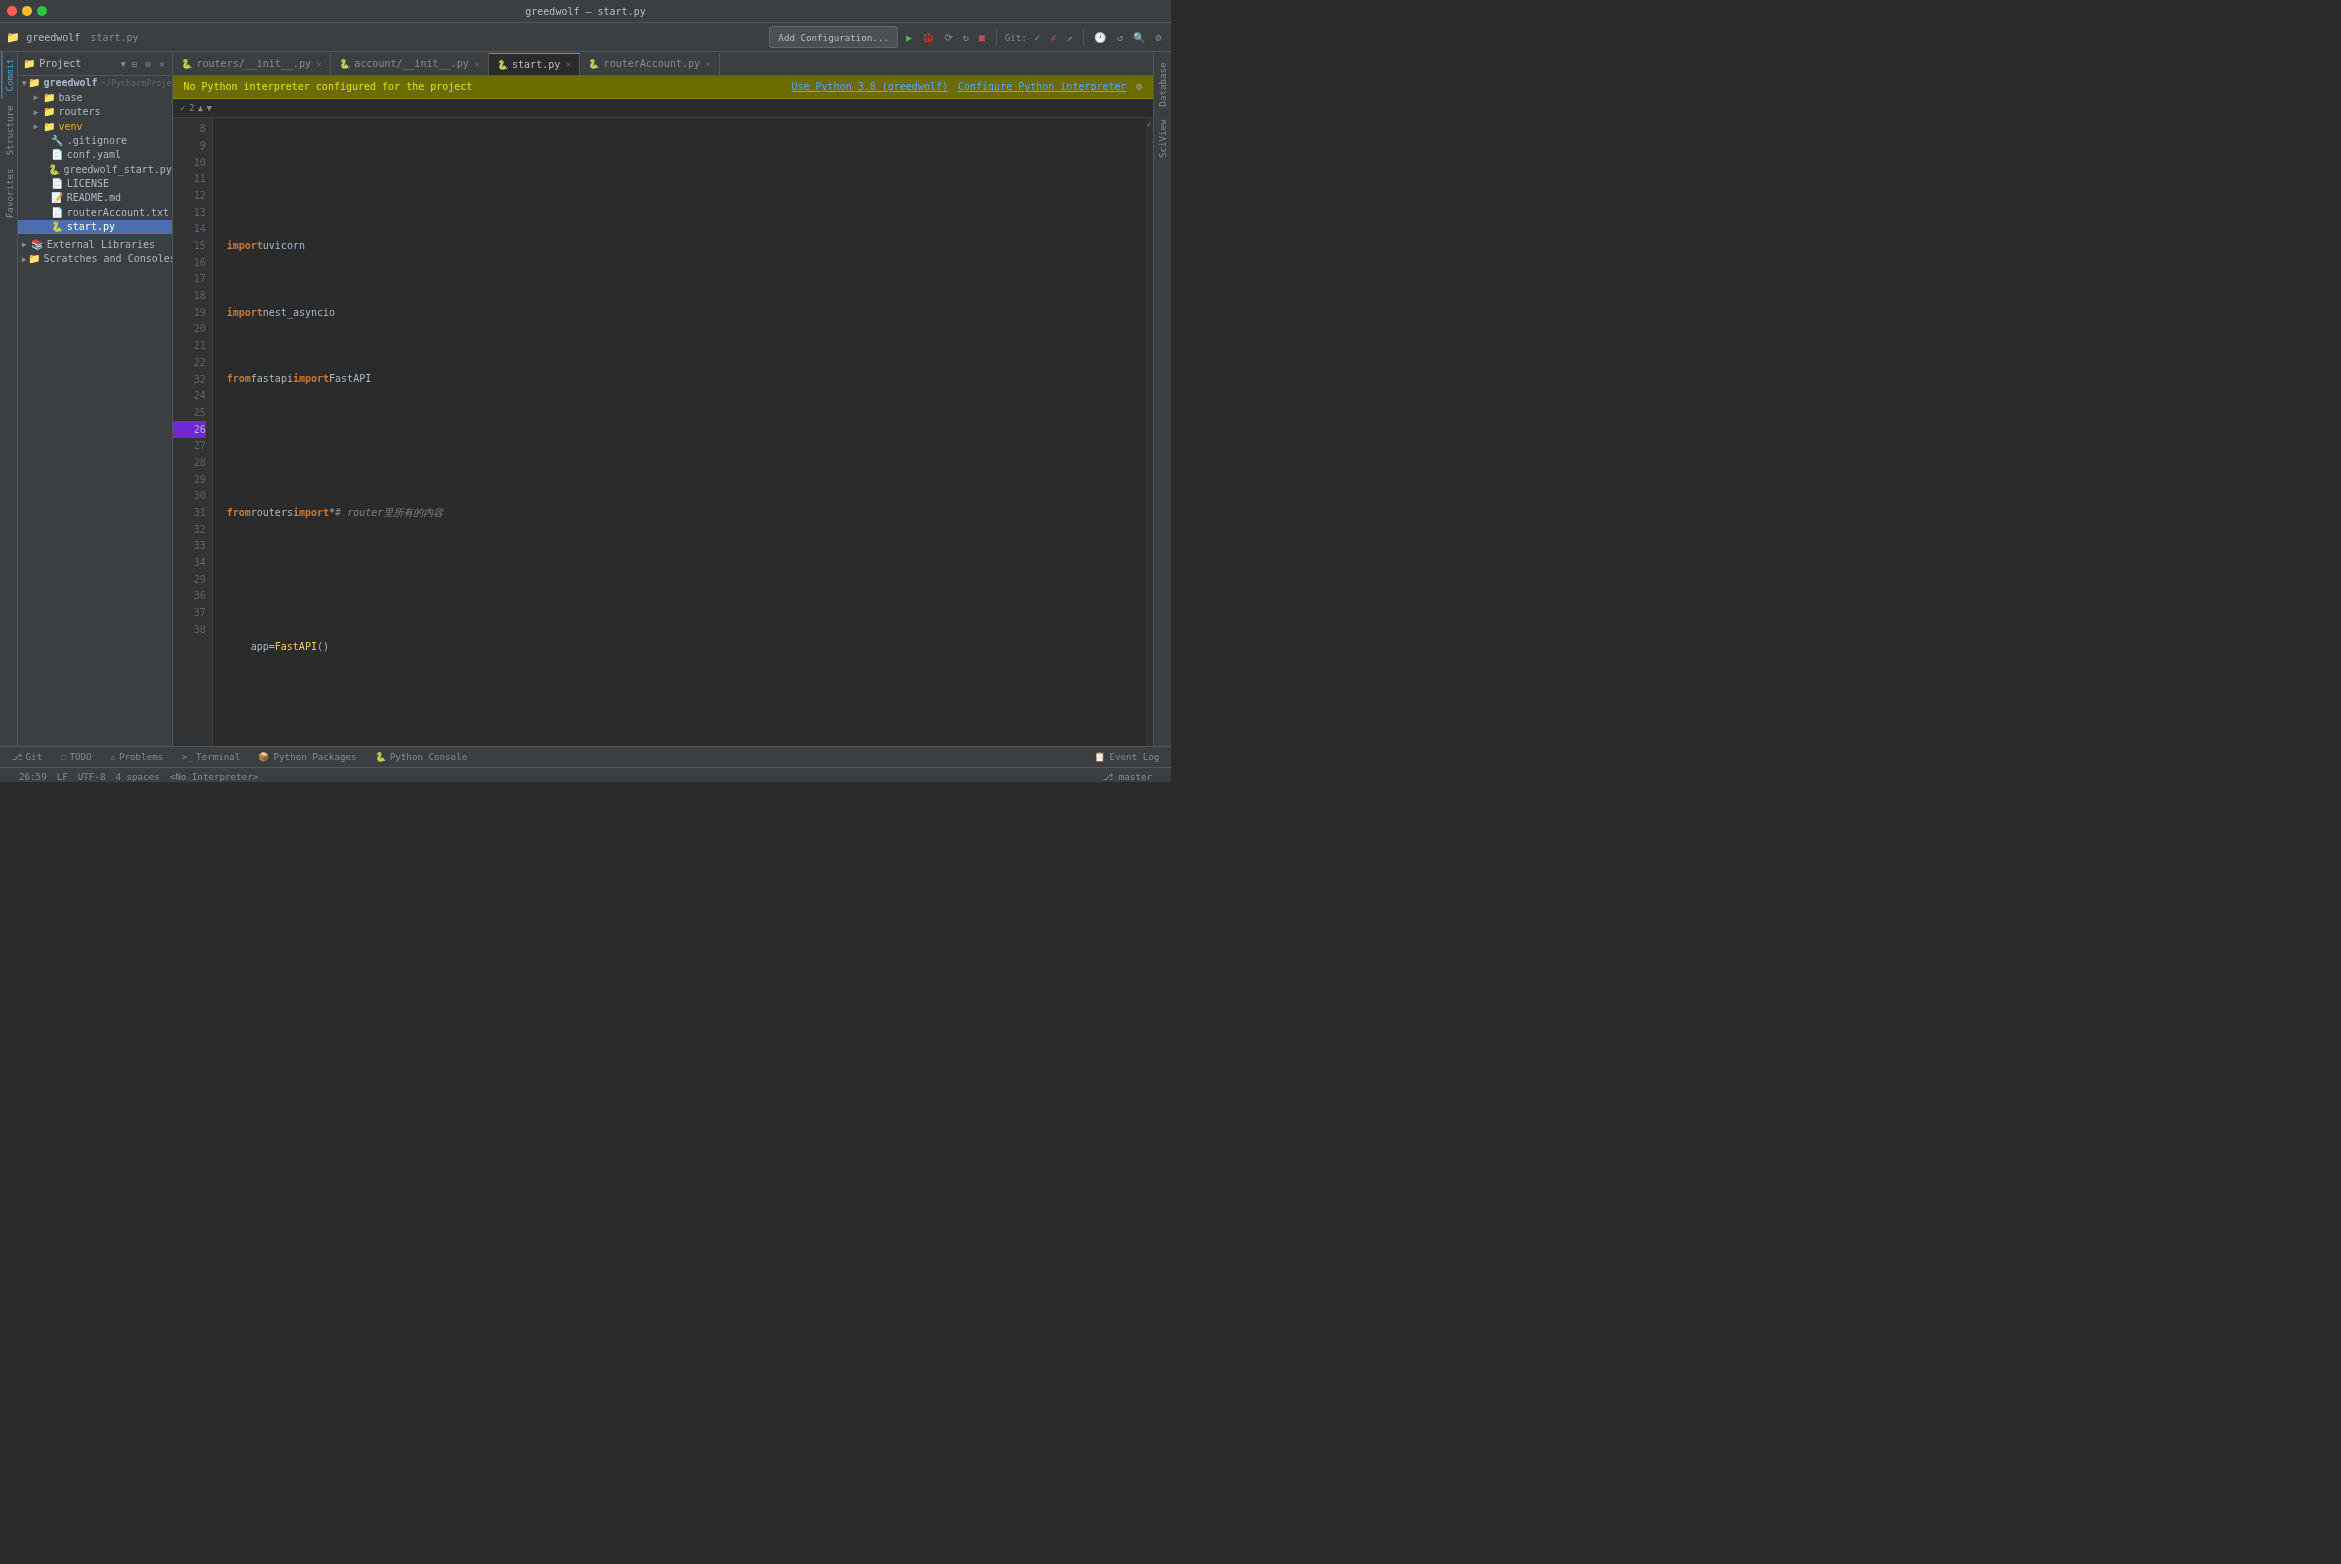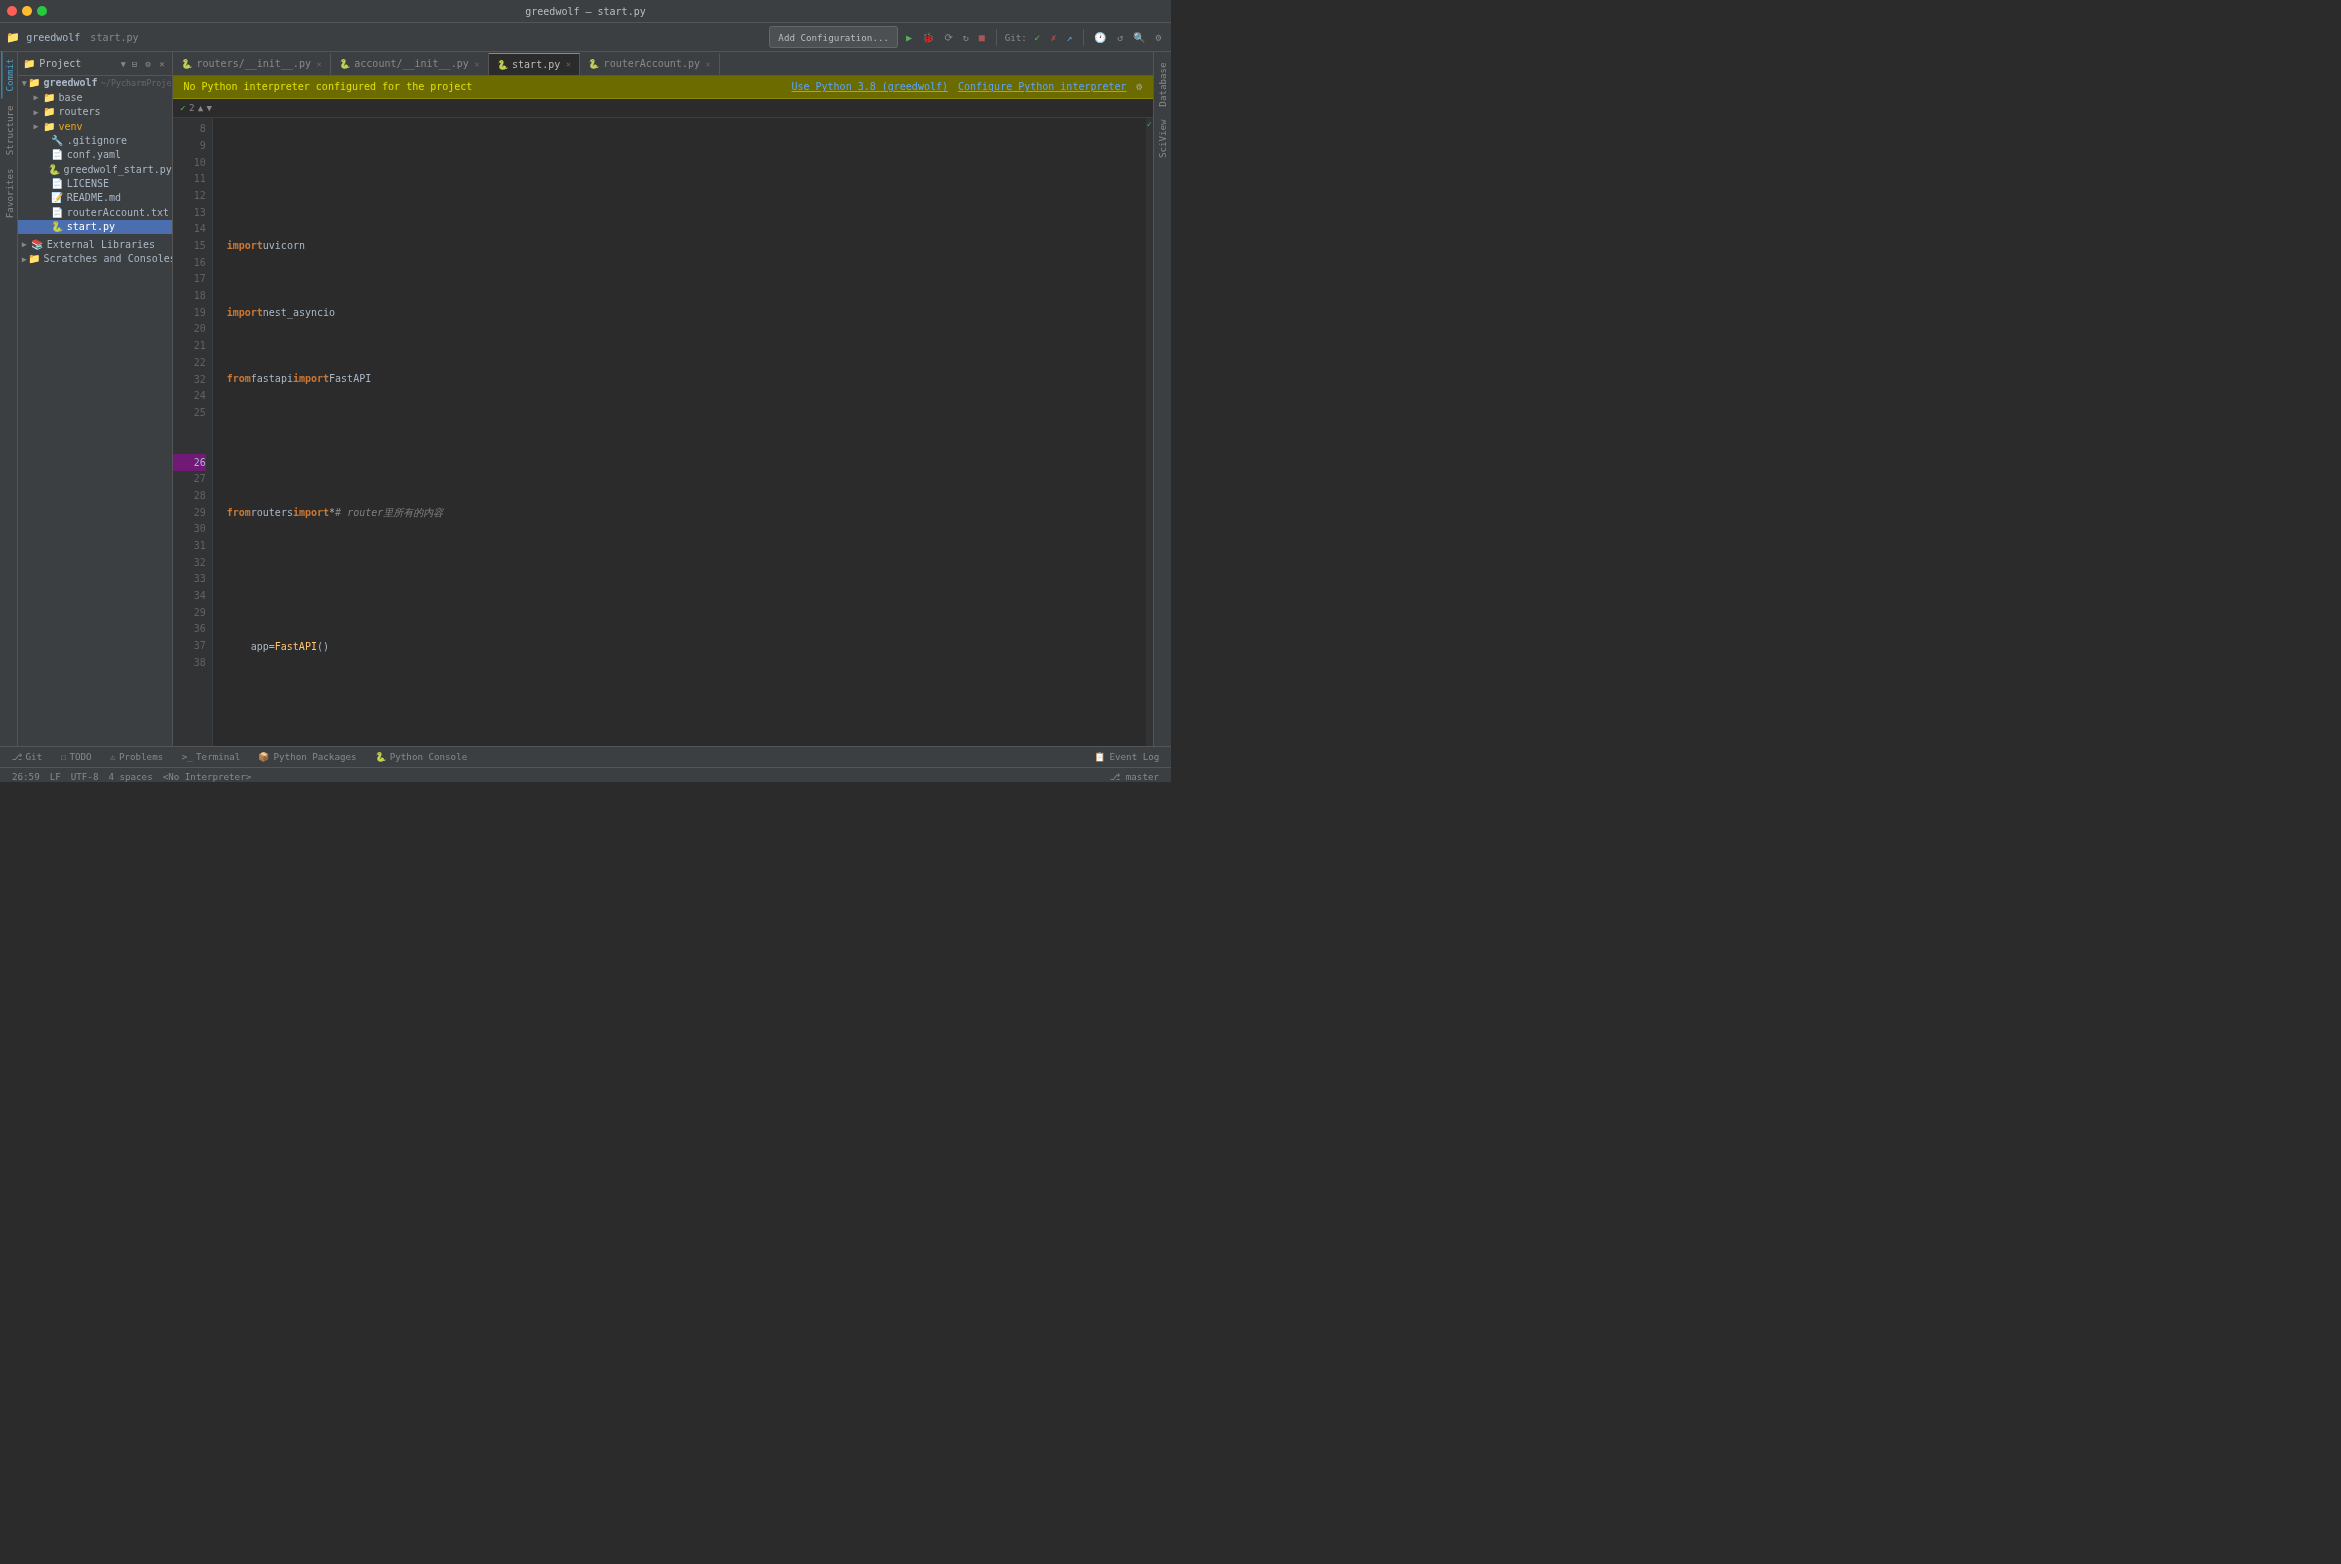--- a/index.html
+++ b/index.html
@@ -231,21 +231,21 @@
       padding: 3.3px 6.7px 3.3px 0;
       color: #606366;
       font-size: 10px;
       line-height: 1.6;
       user-select: none;
       border-right: 0.8px solid #3c3f41;
       flex-shrink: 0;
       overflow: hidden;
     }
     .line-num { height: 16.7px; display: flex; align-items: center; justify-content: flex-end; }
-    .line-num.active { color: #a9b7c6; background: #701a75; margin-top: 33px; }
+    .line-num.active { color: #a9b7c6; background: #6d28d9; }
 
     #code-content {
       flex: 1;
       padding: 3.3px 0 3.3px 10px;
       overflow: auto;
       font-size: 10px;
       line-height: 16.7px;
       white-space: pre;
     }
     .code-line {
@@ -293,21 +293,21 @@
       gap: 2.5px;
     }
 
     
     #status-bar {
       height: 18.4px;
       background: #3c3f41;
       border-top: 0.8px solid #555;
       display: flex;
       align-items: center;
-      padding: 0 12px;
+      padding: 0 19px;
       font-size: 9.2px;
       color: #888;
       gap: 10px;
     }
     .status-item { cursor: pointer; }
     .status-right { margin-left: auto; display: flex; gap: 10px; }
 
     
     #bottom-tabs {
       height: 21px;

